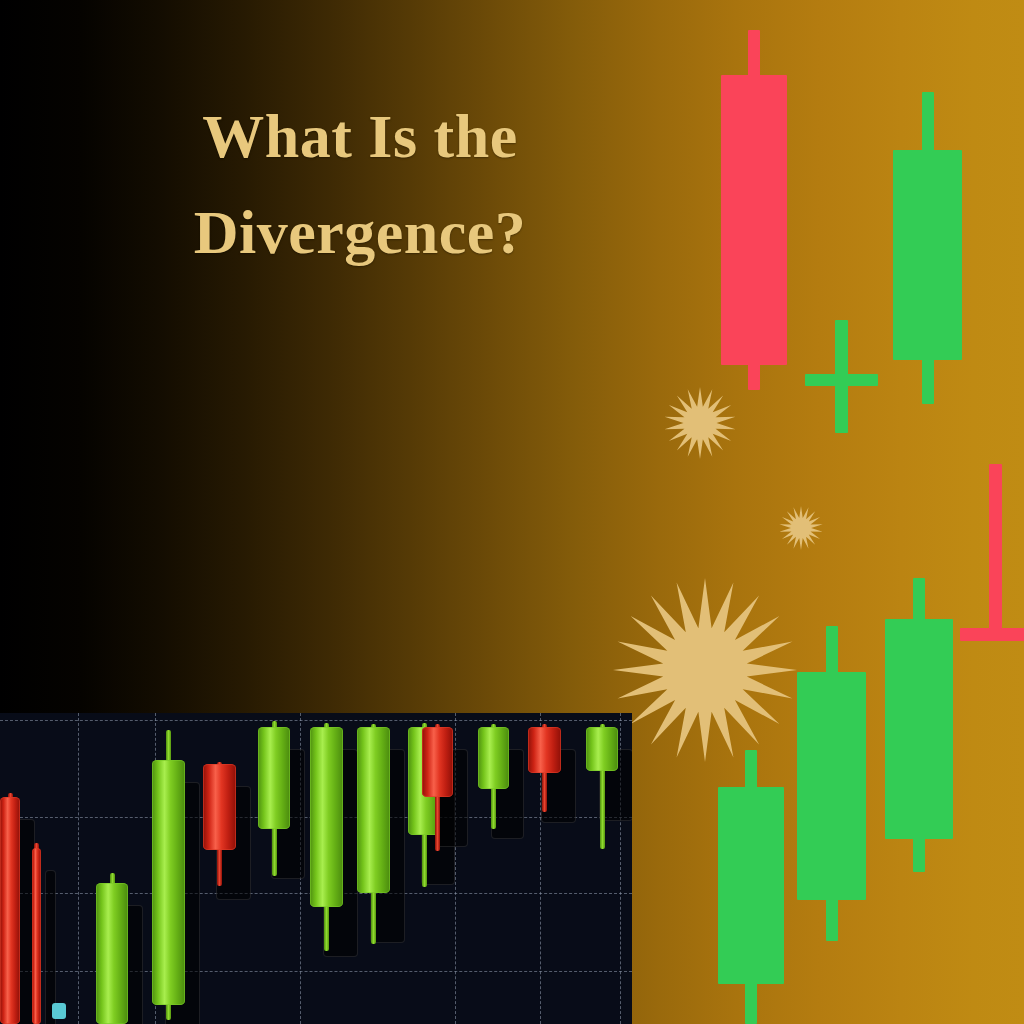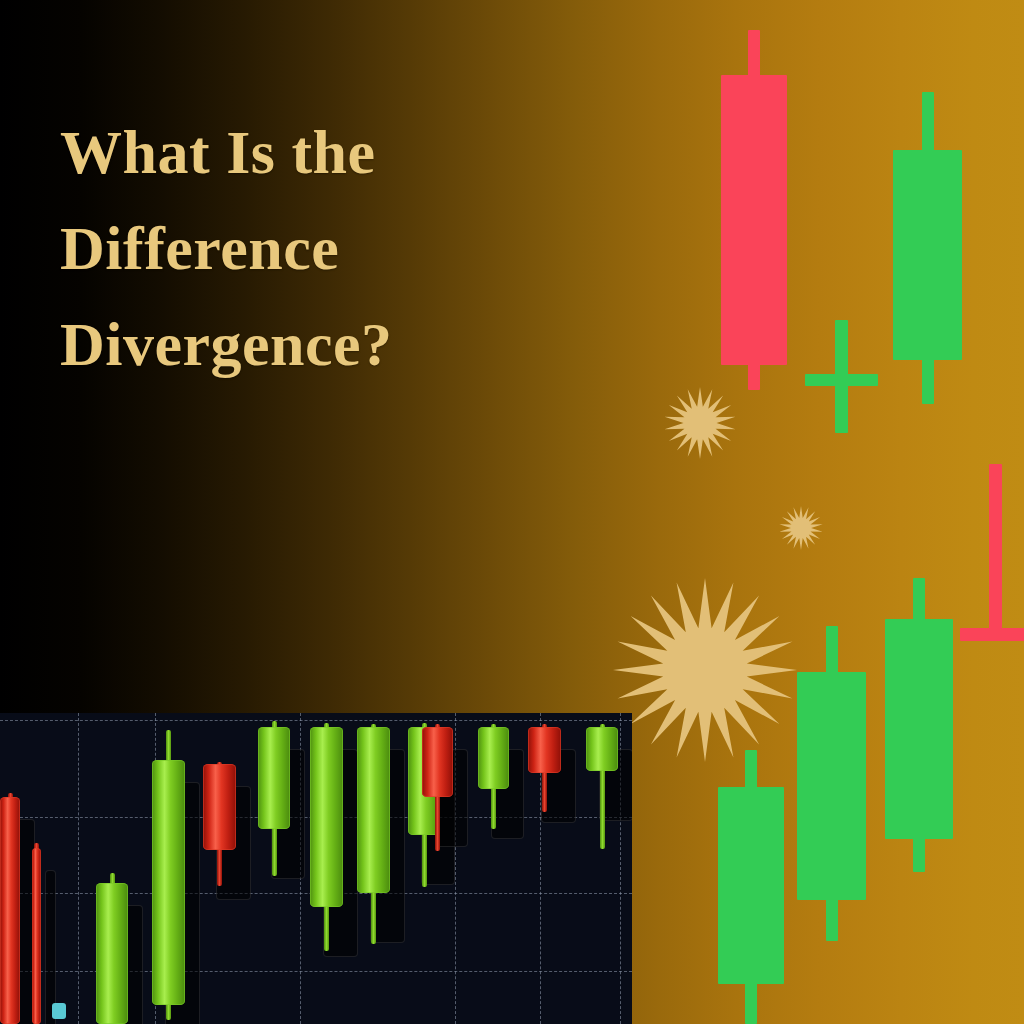--- a/index.html
+++ b/index.html
@@ -27,23 +27,23 @@
       #b47c10 80%,
       #bb8412 88%,
       #bf8a13 95%,
       #c08c14 100%);
   }
 
   
   #headline {
     position: absolute;
     left: 60px;
-    top: 104px;
+    top: 88px;
     width: 600px;
-    text-align: left;
+    text-align: center;
     color: #e8c87d;
     font-size: 62px;
     line-height: 1.55;
     font-weight: 700;
     letter-spacing: 0.5px;
     z-index: 40;
     text-shadow: 0 1px 2px rgba(0,0,0,0.35);
   }
   #headline .ln { display: block; white-space: nowrap; }
 
@@ -144,21 +144,20 @@
         <div class="fwick" style="left: 745px; top: 750px; width: 12px; height: 274px; background: rgb(51, 204, 85);"></div>
         <div class="fbody" style="left: 718px; top: 787px; width: 66px; height: 197px; background: rgb(51, 204, 85);"></div>
       </div>
       <div class="burst" style="left: 613px; top: 578px; width: 184px; height: 184px; background: rgb(226, 191, 119); clip-path: polygon(50% 0%, 53.6% 27.28%, 65.45% 2.45%, 60.44% 29.51%, 79.39% 9.55%, 66.26% 33.74%, 90.45% 20.61%, 70.49% 39.56%, 97.55% 34.55%, 72.72% 46.4%, 100% 50%, 72.72% 53.6%, 97.55% 65.45%, 70.49% 60.44%, 90.45% 79.39%, 66.26% 66.26%, 79.39% 90.45%, 60.44% 70.49%, 65.45% 97.55%, 53.6% 72.72%, 50% 100%, 46.4% 72.72%, 34.55% 97.55%, 39.56% 70.49%, 20.61% 90.45%, 33.74% 66.26%, 9.55% 79.39%, 29.51% 60.44%, 2.45% 65.45%, 27.28% 53.6%, 0% 50%, 27.28% 46.4%, 2.45% 34.55%, 29.51% 39.56%, 9.55% 20.61%, 33.74% 33.74%, 20.61% 9.55%, 39.56% 29.51%, 34.55% 2.45%, 46.4% 27.28%);"></div>
       <div class="burst" style="left: 664px; top: 387px; width: 72px; height: 72px; background: rgb(226, 191, 119); clip-path: polygon(50% 0%, 53.99% 27.35%, 67.1% 3.02%, 61.5% 30.08%, 82.14% 11.7%, 67.62% 35.22%, 93.3% 25%, 71.61% 42.13%, 99.24% 41.32%, 73% 50%, 99.24% 58.68%, 71.61% 57.87%, 93.3% 75%, 67.62% 64.78%, 82.14% 88.3%, 61.5% 69.92%, 67.1% 96.98%, 53.99% 72.65%, 50% 100%, 46.01% 72.65%, 32.9% 96.98%, 38.5% 69.92%, 17.86% 88.3%, 32.38% 64.78%, 6.7% 75%, 28.39% 57.87%, 0.76% 58.68%, 27% 50%, 0.76% 41.32%, 28.39% 42.13%, 6.7% 25%, 32.38% 35.22%, 17.86% 11.7%, 38.5% 30.08%, 32.9% 3.02%, 46.01% 27.35%);"></div>
       <div class="burst" style="left: 779px; top: 506px; width: 44px; height: 44px; background: rgb(226, 191, 119); clip-path: polygon(50% 0%, 53.99% 27.35%, 67.1% 3.02%, 61.5% 30.08%, 82.14% 11.7%, 67.62% 35.22%, 93.3% 25%, 71.61% 42.13%, 99.24% 41.32%, 73% 50%, 99.24% 58.68%, 71.61% 57.87%, 93.3% 75%, 67.62% 64.78%, 82.14% 88.3%, 61.5% 69.92%, 67.1% 96.98%, 53.99% 72.65%, 50% 100%, 46.01% 72.65%, 32.9% 96.98%, 38.5% 69.92%, 17.86% 88.3%, 32.38% 64.78%, 6.7% 75%, 28.39% 57.87%, 0.76% 58.68%, 27% 50%, 0.76% 41.32%, 28.39% 42.13%, 6.7% 25%, 32.38% 35.22%, 17.86% 11.7%, 38.5% 30.08%, 32.9% 3.02%, 46.01% 27.35%);"></div>
     </div>
 
   <div id="headline">
     <span class="ln">What Is the</span>
-    <span class="ln">Difference</span>
     <span class="ln">Divergence?</span>
   </div>
 
   <div id="chart-panel">
     <div id="grid-h">
         <div class="gl-h" style="top: 7px;"></div>
         <div class="gl-h" style="top: 104px;"></div>
         <div class="gl-h" style="top: 180px;"></div>
         <div class="gl-h" style="top: 258px;"></div>
       </div>

